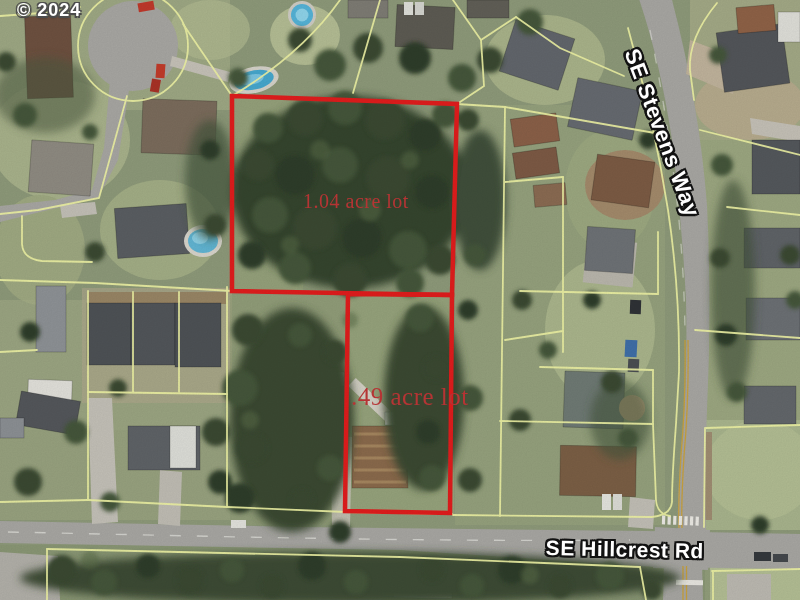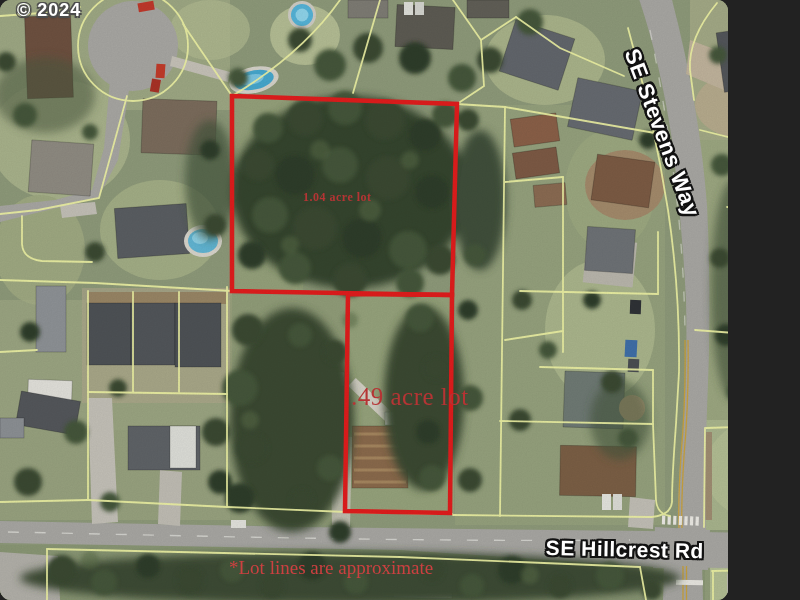--- a/index.html
+++ b/index.html
@@ -1,18 +1,18 @@
 <!DOCTYPE html>
 <html style="--lot-outline: #e11d1d; --lot-label: #b53434; --disclaimer-red: #cc4040; --parcel-line: #eef2a4; --road-gray: #a8a7a3; --street-label-fill: #ffffff; --street-label-outline: #121212; --watermark-fill: #ffffff; --watermark-outline: #4c4c4c;"><head>
 <meta charset="utf-8">
 <style>
   html,body{margin:0;padding:0;background:#222;}
   #stage{
-    position:relative;width:728px;height:600px;overflow:hidden;
-    background:#8e9a7a;font-family:"Liberation Sans",sans-serif;border-radius:11px;
+    position:relative;width:800px;height:600px;overflow:hidden;
+    background:#8e9a7a;font-family:"Liberation Sans",sans-serif;
   }
   #stage svg{position:absolute;left:0;top:0;}
   .maplabel{position:absolute;white-space:nowrap;pointer-events:none;line-height:1;}
   .street{
     font-weight:bold;color:var(--street-label-fill,#ffffff);letter-spacing:.5px;
     text-shadow:
       -2px -2px 0 var(--street-label-outline,#141414),
        0 -2px 0 var(--street-label-outline,#141414),
        2px -2px 0 var(--street-label-outline,#141414),
       -2px  0   0 var(--street-label-outline,#141414),
@@ -25,21 +25,21 @@
     left:17px;top:1px;font-size:18px;font-weight:bold;letter-spacing:1px;
     color:var(--watermark-fill,#ffffff);
     text-shadow:
       -1.5px -1.5px 0 var(--watermark-outline,#4c4c4c),
        1.5px -1.5px 0 var(--watermark-outline,#4c4c4c),
       -1.5px  1.5px 0 var(--watermark-outline,#4c4c4c),
        1.5px  1.5px 0 var(--watermark-outline,#4c4c4c),
        0 2px 3px rgba(0,0,0,.35);
   }
   .redlabel{font-family:"Liberation Serif",serif;color:var(--lot-label,#b53434);letter-spacing:.5px;}
-  #lot1{left:303px;top:191px;font-size:12px;font-weight:bold;}
+  #lot1{left:303px;top:191px;font-size:20px;}
   #lot2{left:351px;top:384px;font-size:25px;}
   #disclaimer{left:229px;top:558px;font-size:19px;font-family:"Liberation Serif",serif;color:var(--disclaimer-red,#cc4040);}
   #stevens{left:641px;top:46px;font-size:22px;transform-origin:0 0;transform:rotate(69.5deg);}
   #hillcrest{left:546px;top:537px;font-size:21px;transform-origin:0 0;transform:rotate(1.2deg);}
   .t1{fill:#3a4a33}.t2{fill:#45563b}.t3{fill:#2f3e29}.t4{fill:#5a6b48;fill-opacity:.55}
   .house{stroke:rgba(0,0,0,.28);stroke-width:.7;}
 </style>
 </head>
 <body>
 
@@ -377,14 +377,13 @@
   </g>
 
   <rect x="0" y="0" width="800" height="600" filter="url(#grain)" opacity=".06"></rect>
 </svg>
 
   <div class="maplabel wm">© 2024</div>
   <div class="maplabel redlabel" id="lot1">1.04 acre lot</div>
   <div class="maplabel redlabel" id="lot2">.49 acre lot</div>
   <div class="maplabel street" id="stevens">SE Stevens Way</div>
   <div class="maplabel street" id="hillcrest">SE Hillcrest Rd</div>
-  <div class="maplabel" id="disclaimer">*Lot lines are approximate</div>
 </div>
 
 </body></html>

